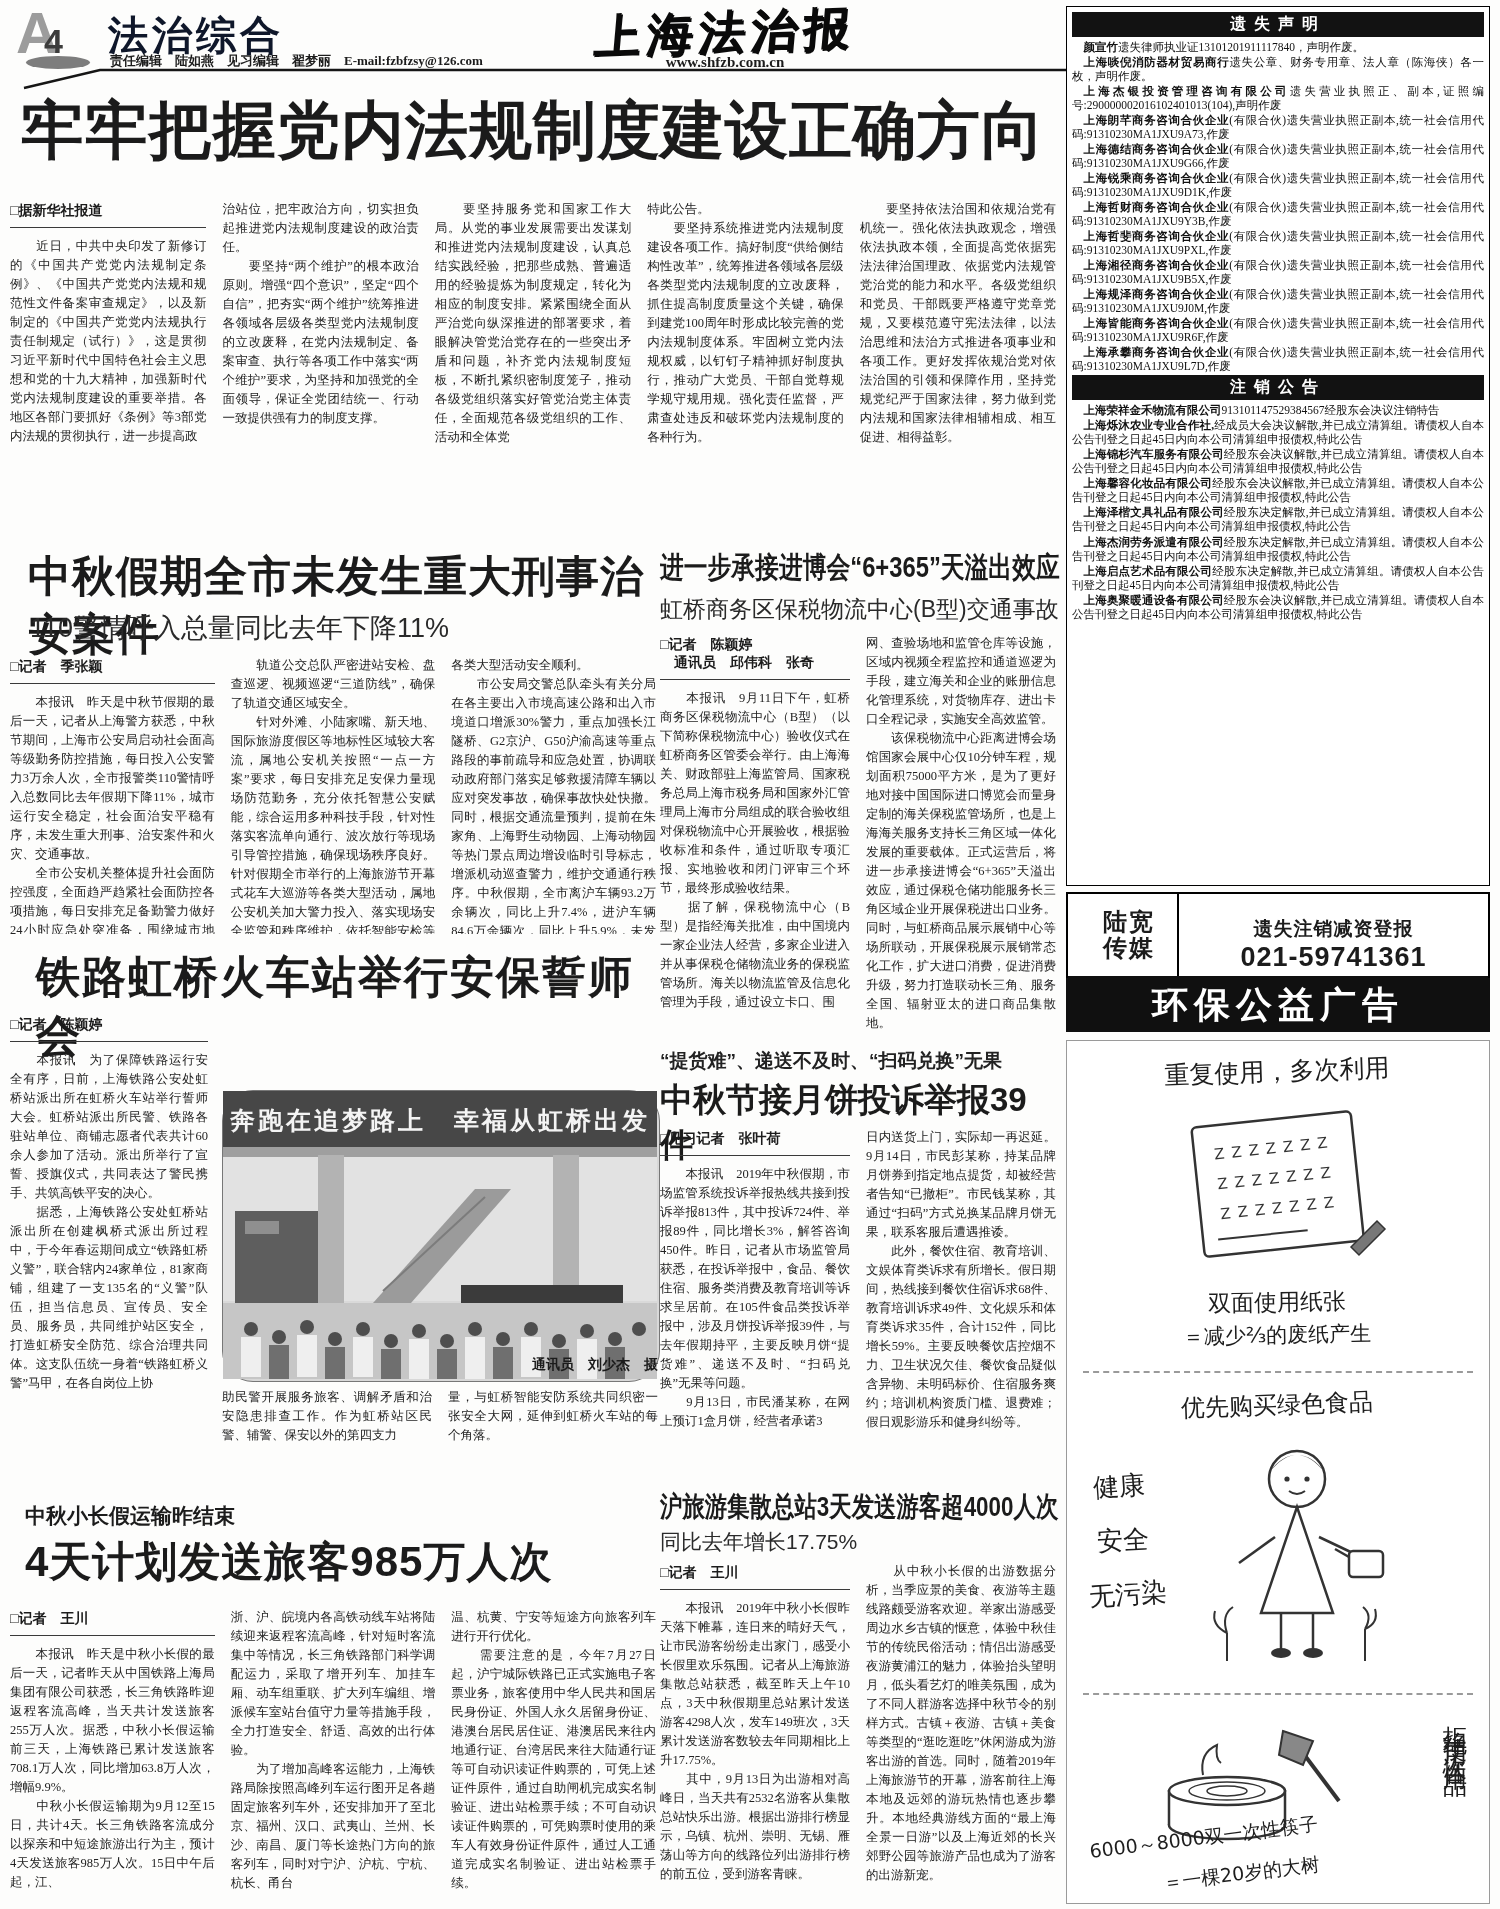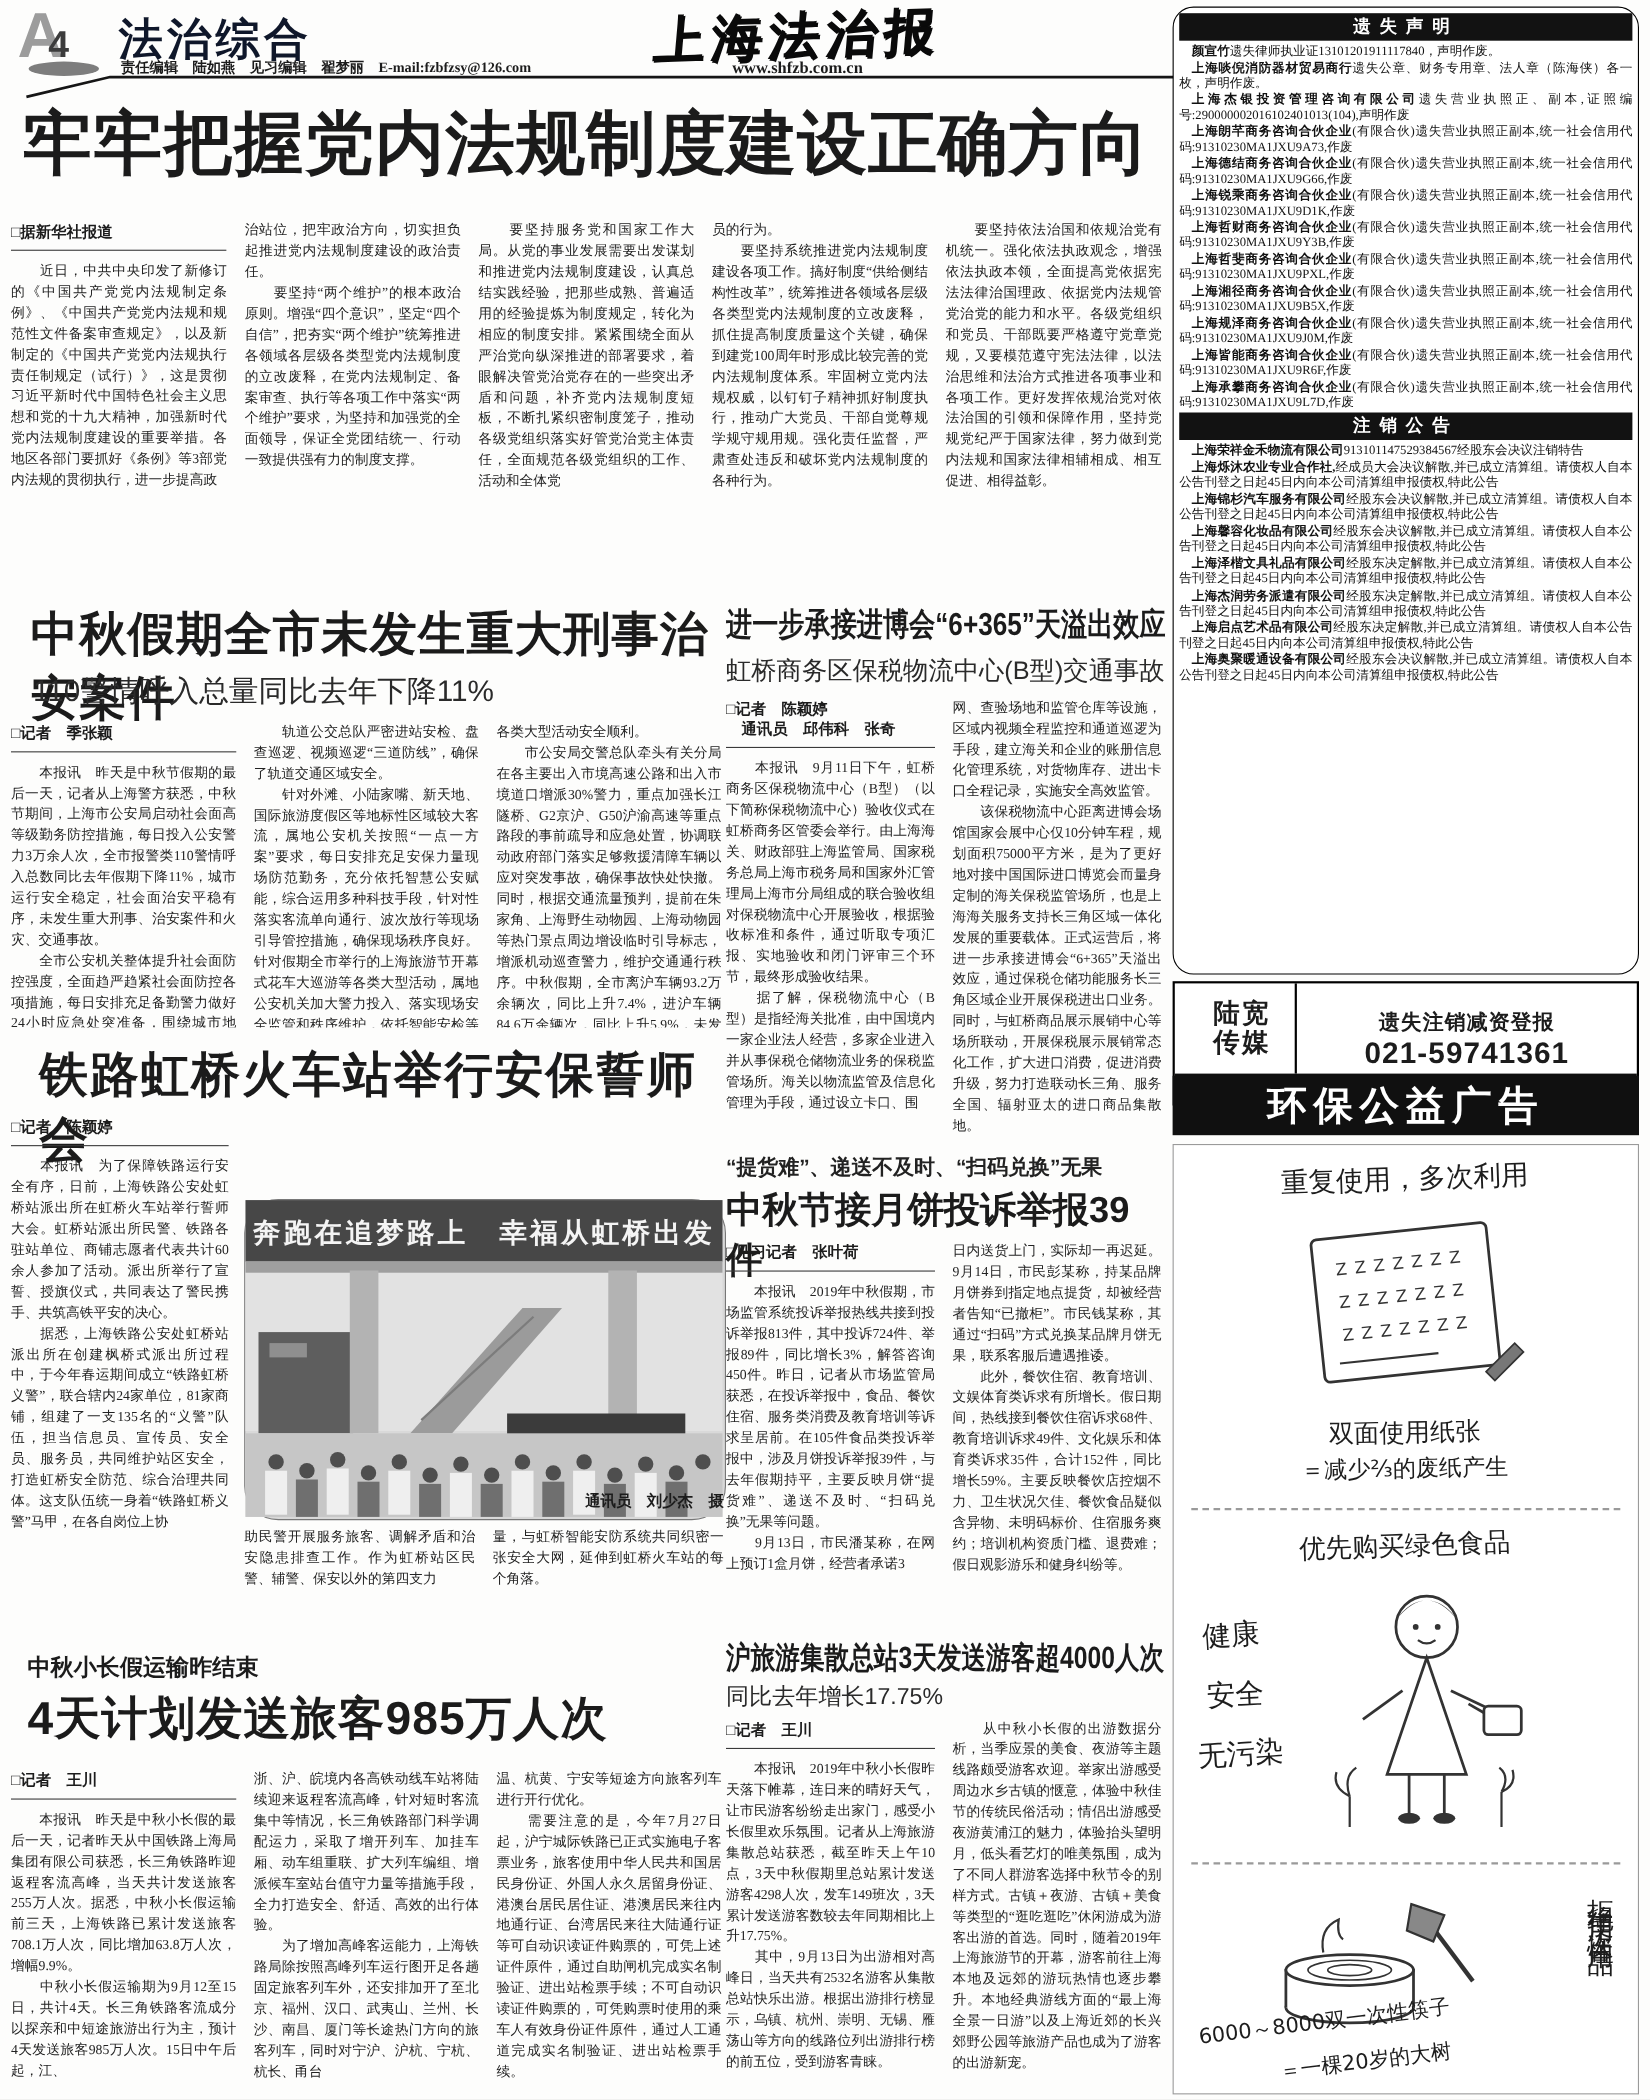--- a/index.html
+++ b/index.html
@@ -67,21 +67,21 @@
 
   <div class="abs hl" style="left:10px;top:88px;width:1046px;text-align:center;font-size:63px;font-weight:900;letter-spacing:1px;">牢牢把握党内法规制度建设正确方向</div>
   <div class="abs cols" style="left:10px;top:200px;width:1046px;height:334px;">
     <div class="col">
       <div class="byline">□据新华社报道</div>
       <div class="body-txt">　　近日，中共中央印发了新修订的《中国共产党党内法规制定条例》、《中国共产党党内法规和规范性文件备案审查规定》，以及新制定的《中国共产党党内法规执行责任制规定（试行）》，这是贯彻习近平新时代中国特色社会主义思想和党的十九大精神，加强新时代党内法规制度建设的重要举措。各地区各部门要抓好《条例》等3部党内法规的贯彻执行，进一步提高政</div>
     </div>
     <div class="col body-txt">治站位，把牢政治方向，切实担负起推进党内法规制度建设的政治责任。
 　　要坚持“两个维护”的根本政治原则。增强“四个意识”，坚定“四个自信”，把夯实“两个维护”统筹推进各领域各层级各类型党内法规制度的立改废释，在党内法规制定、备案审查、执行等各项工作中落实“两个维护”要求，为坚持和加强党的全面领导，保证全党团结统一、行动一致提供强有力的制度支撑。</div>
     <div class="col body-txt">　　要坚持服务党和国家工作大局。从党的事业发展需要出发谋划和推进党内法规制度建设，认真总结实践经验，把那些成熟、普遍适用的经验提炼为制度规定，转化为相应的制度安排。紧紧围绕全面从严治党向纵深推进的部署要求，着眼解决管党治党存在的一些突出矛盾和问题，补齐党内法规制度短板，不断扎紧织密制度笼子，推动各级党组织落实好管党治党主体责任，全面规范各级党组织的工作、活动和全体党</div>
-    <div class="col body-txt">员的行为。
+    <div class="col body-txt">特此公告。
 　　要坚持系统推进党内法规制度建设各项工作。搞好制度“供给侧结构性改革”，统筹推进各领域各层级各类型党内法规制度的立改废释，抓住提高制度质量这个关键，确保到建党100周年时形成比较完善的党内法规制度体系。牢固树立党内法规权威，以钉钉子精神抓好制度执行，推动广大党员、干部自觉尊规学规守规用规。强化责任监督，严肃查处违反和破坏党内法规制度的各种行为。</div>
     <div class="col body-txt">　　要坚持依法治国和依规治党有机统一。强化依法执政观念，增强依法执政本领，全面提高党依据宪法法律治国理政、依据党内法规管党治党的能力和水平。各级党组织和党员、干部既要严格遵守党章党规，又要模范遵守宪法法律，以法治思维和法治方式推进各项事业和各项工作。更好发挥依规治党对依法治国的引领和保障作用，坚持党规党纪严于国家法律，努力做到党内法规和国家法律相辅相成、相互促进、相得益彰。</div>
   </div>
 
   <div class="abs hl" style="left:28px;top:548px;width:618px;font-size:43px;font-weight:900;letter-spacing:1px;">中秋假期全市未发生重大刑事治安案件</div>
   <div class="abs subhead" style="left:30px;top:610px;font-size:27px;">110警情呼入总量同比去年下降11%</div>
   <div class="abs cols" style="left:10px;top:656px;width:646px;height:278px;">
     <div class="col">
       <div class="byline">□记者　季张颖</div>
       <div class="body-txt">　　本报讯　昨天是中秋节假期的最后一天，记者从上海警方获悉，中秋节期间，上海市公安局启动社会面高等级勤务防控措施，每日投入公安警力3万余人次，全市报警类110警情呼入总数同比去年假期下降11%，城市运行安全稳定，社会面治安平稳有序，未发生重大刑事、治安案件和火灾、交通事故。
@@ -199,21 +199,21 @@
   <div class="abs subhead" style="left:660px;top:1528px;font-size:21px;">同比去年增长17.75%</div>
   <div class="abs cols" style="left:660px;top:1562px;width:396px;height:341px;">
     <div class="col">
       <div class="byline">□记者　王川</div>
       <div class="body-txt">　　本报讯　2019年中秋小长假昨天落下帷幕，连日来的晴好天气，让市民游客纷纷走出家门，感受小长假里欢乐氛围。记者从上海旅游集散总站获悉，截至昨天上午10点，3天中秋假期里总站累计发送游客4298人次，发车149班次，3天累计发送游客数较去年同期相比上升17.75%。
 　　其中，9月13日为出游相对高峰日，当天共有2532名游客从集散总站快乐出游。根据出游排行榜显示，乌镇、杭州、崇明、无锡、雁荡山等方向的线路位列出游排行榜的前五位，受到游客青睐。</div>
     </div>
     <div class="col body-txt">　　从中秋小长假的出游数据分析，当季应景的美食、夜游等主题线路颇受游客欢迎。举家出游感受周边水乡古镇的惬意，体验中秋佳节的传统民俗活动；情侣出游感受夜游黄浦江的魅力，体验抬头望明月，低头看艺灯的唯美氛围，成为了不同人群游客选择中秋节令的别样方式。古镇＋夜游、古镇＋美食等类型的“逛吃逛吃”休闲游成为游客出游的首选。同时，随着2019年上海旅游节的开幕，游客前往上海本地及远郊的游玩热情也逐步攀升。本地经典游线方面的“最上海全景一日游”以及上海近郊的长兴郊野公园等旅游产品也成为了游客的出游新宠。</div>
   </div>
 
-  <div class="abs ads-box" style="left:1066px;top:6px;width:424px;height:880px;border-radius:19px;">
+  <div class="abs ads-box" style="left:1066px;top:6px;width:424px;height:880px;">
     <div class="ad-header">遗失声明</div>
     <div>
 
     <p class="ad-item"><b>颜宣竹</b><span>遗失律师执业证13101201911117840，声明作废。</span></p>
         <p class="ad-item"><b>上海啖倪消防器材贸易商行</b><span>遗失公章、财务专用章、法人章（陈海侠）各一枚，声明作废。</span></p>
         <p class="ad-item"><b>上海杰银投资管理咨询有限公司</b><span>遗失营业执照正、副本,证照编号:290000002016102401013(104),声明作废</span></p>
         <p class="ad-item"><b>上海朗芊商务咨询合伙企业</b><span>(有限合伙)遗失营业执照正副本,统一社会信用代码:91310230MA1JXU9A73,作废</span></p>
         <p class="ad-item"><b>上海德结商务咨询合伙企业</b><span>(有限合伙)遗失营业执照正副本,统一社会信用代码:91310230MA1JXU9G66,作废</span></p>
         <p class="ad-item"><b>上海锐乘商务咨询合伙企业</b><span>(有限合伙)遗失营业执照正副本,统一社会信用代码:91310230MA1JXU9D1K,作废</span></p>
         <p class="ad-item"><b>上海哲财商务咨询合伙企业</b><span>(有限合伙)遗失营业执照正副本,统一社会信用代码:91310230MA1JXU9Y3B,作废</span></p>

